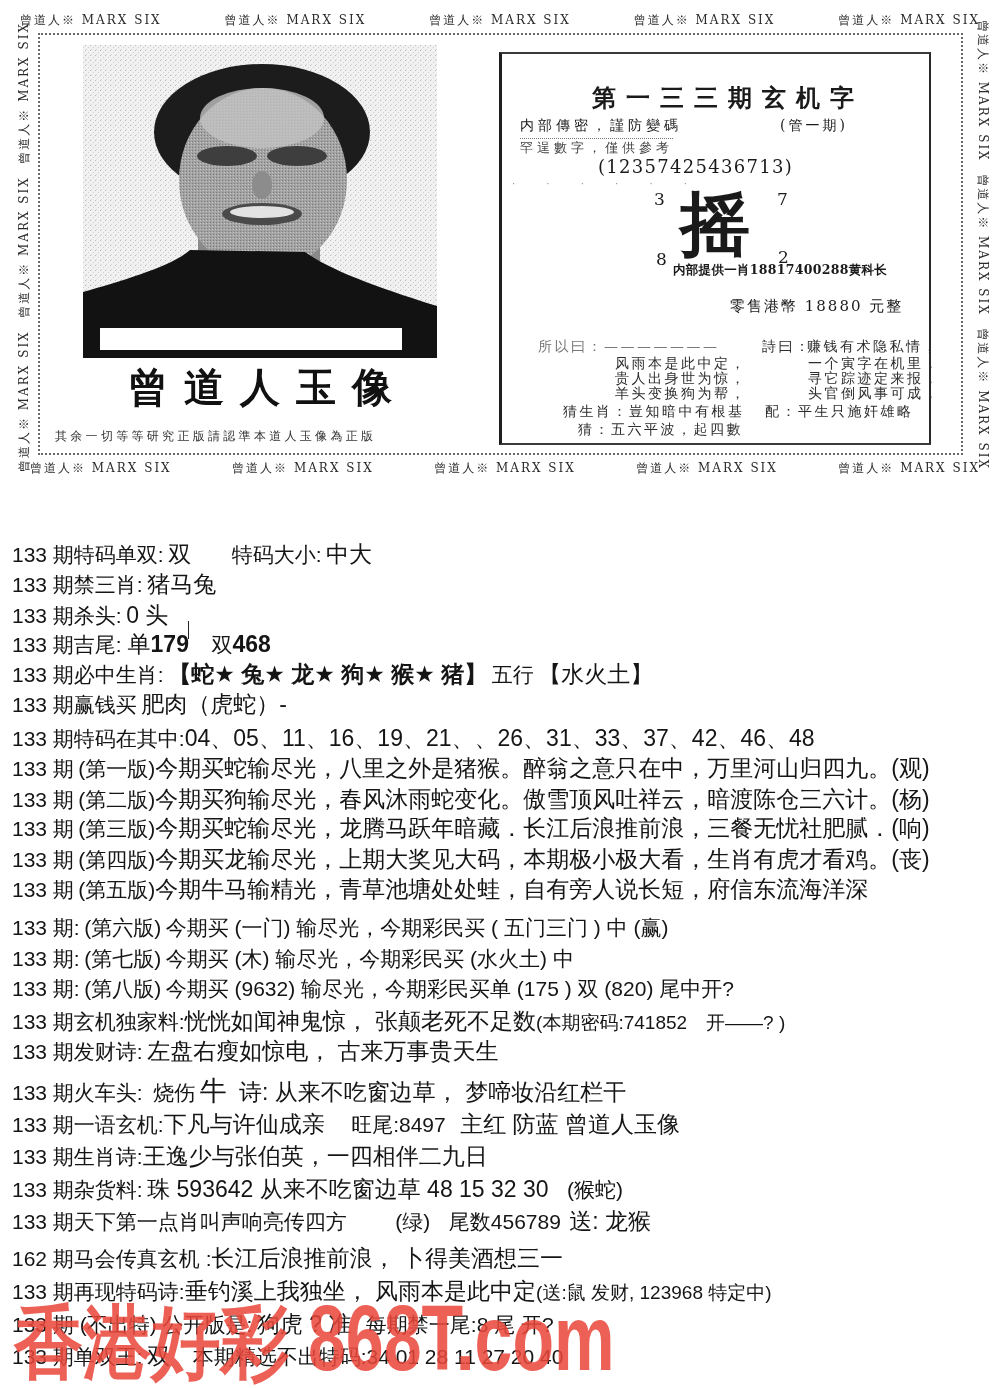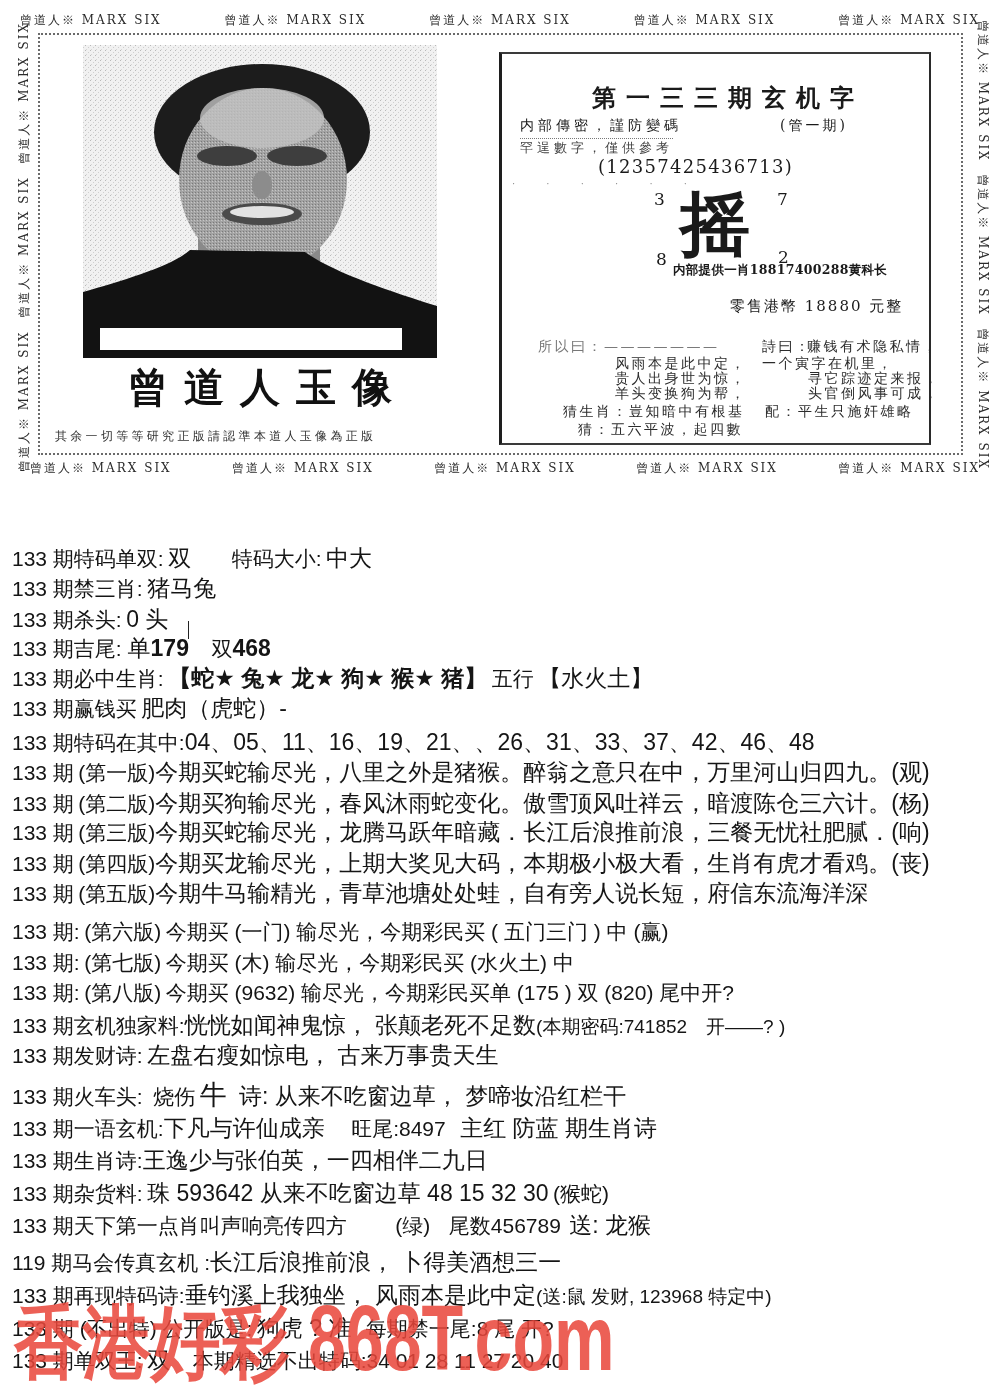--- a/index.html
+++ b/index.html
@@ -51,21 +51,21 @@
   .psmall { font-size:14px; letter-spacing:4px; }
   .pcode { left:598px; top:156px; font-size:18px; letter-spacing:1.3px; }
   .pnum { font-size:17px; }
   .pbig { left:680px; top:186px; font-size:70px; font-weight:bold; line-height:76px; }
   .pcontact { left:673px; top:262px; font-size:12.5px; font-weight:bold; letter-spacing:0.3px; }
   .pprice { left:730px; top:297px; font-size:15px; letter-spacing:2px; }
   .pverse { font-size:14px; letter-spacing:2.5px; color:#2c2c2c; }
 
   
   .line {
-    position:absolute; left:12px; white-space:nowrap; line-height:28px;
+    position:absolute; left:12px; white-space:nowrap; line-height:20px;
     font-family:"Liberation Sans", "DejaVu Sans", sans-serif; color:#151515;
   }
   .lbl { font-size:21px; }
   .val { font-size:23px; }
   .ex  { font-size:21px; }
   .bd  { font-weight:bold; }
   .big { font-size:27px; }
   .sm  { font-size:19px;text-align:right; }
 
   
@@ -153,21 +153,21 @@
   <div class="ptxt pcontact">内部提供一肖18817400288黄科长</div>
   <div class="ptxt pprice">零售港幣 18880 元整</div>
 
   <div class="ptxt pverse" style="left:538px;top:338px;color:#777;">所以曰：———————</div>
   <div class="ptxt pverse" style="left:615px;top:355px;">风雨本是此中定，</div>
   <div class="ptxt pverse" style="left:615px;top:370px;">贵人出身世为惊，</div>
   <div class="ptxt pverse" style="left:615px;top:385px;">羊头变换狗为帮，</div>
 
   <div class="ptxt pverse" style="left:762px;top:338px;">詩曰：</div>
   <div class="ptxt pverse" style="left:807px;top:338px;">赚钱有术隐私情，</div>
-  <div class="ptxt pverse" style="left:762px;top:355px;">一个寅字在机里，</div>
+  <div class="ptxt pverse" style="left:808px;top:355px;">一个寅字在机里，</div>
   <div class="ptxt pverse" style="left:808px;top:370px;">寻它踪迹定来报，</div>
   <div class="ptxt pverse" style="left:808px;top:385px;">头官倒风事可成，</div>
 
   <div class="ptxt pverse" style="left:563px;top:403px;">
     <span>猜生肖：</span><span>豈知暗中有根基</span>
   </div>
   <div class="ptxt pverse" style="left:765px;top:403px;">
     <span>配：</span><span>平生只施奸雄略</span>
   </div>
   <div class="ptxt pverse" style="left:578px;top:421px;">
@@ -272,42 +272,42 @@
   <div class="line" style="top:1081px">
     <span class="lbl">133 期火车头:</span>
     <span class="ex" style="margin-left:6px">烧伤</span>
     <span class="big">牛</span>
     <span class="val" style="margin-left:8px">诗: 从来不吃窗边草， 梦啼妆沿红栏干</span>
   </div>
 
   <div class="line" style="top:1114px">
     <span class="lbl">133 期一语玄机:</span><span class="val">下凡与许仙成亲</span>
     <span class="ex" style="margin-left:22px">旺尾:8497</span>
-    <span class="val" style="margin-left:10px">主红  防蓝 期生肖诗</span>
+    <span class="val" style="margin-left:10px">主红  防蓝 曾道人玉像</span>
   </div>
 
   <div class="line" style="top:1146px">
     <span class="lbl">133 期生肖诗:</span><span class="val">王逸少与张伯英，一四相伴二九日</span>
   </div>
 
   <div class="line" style="top:1179px">
     <span class="lbl">133 期杂货料:</span>
     <span class="val">珠  593642  从来不吃窗边草  48  15  32 30</span>
-    <span class="ex" style="">(猴蛇)</span>
+    <span class="ex" style="margin-left:14px">(猴蛇)</span>
   </div>
 
   <div class="line" style="top:1211px">
     <span class="lbl">133 期天下第一点肖叫声响亮传四方</span>
     <span class="ex" style="margin-left:44px">(绿)</span>
     <span class="ex" style="margin-left:14px">尾数456789</span>
     <span class="val" style="margin-left:4px">送: 龙猴</span>
   </div>
 
   <div class="line" style="top:1248px">
-    <span class="lbl">119 期马会传真玄机 :</span><span class="val">长江后浪推前浪， 卜得美酒想三一</span>
+    <span class="lbl">162 期马会传真玄机 :</span><span class="val">长江后浪推前浪， 卜得美酒想三一</span>
   </div>
 
   <div class="line" style="top:1281px">
     <span class="lbl">133 期再现特码诗:</span><span class="val">垂钓溪上我独坐， 风雨本是此中定</span><span class="sm">(送:鼠 发财, 123968 特定中)</span>
   </div>
 
   <div class="line" style="top:1314px">
     <span class="lbl">133 期 (不出特) 公开版是:</span>
     <span class="val">狗虎 ? 准</span>
     <span class="ex" style="margin-left:10px">每期禁一尾:8 尾 开?</span>

